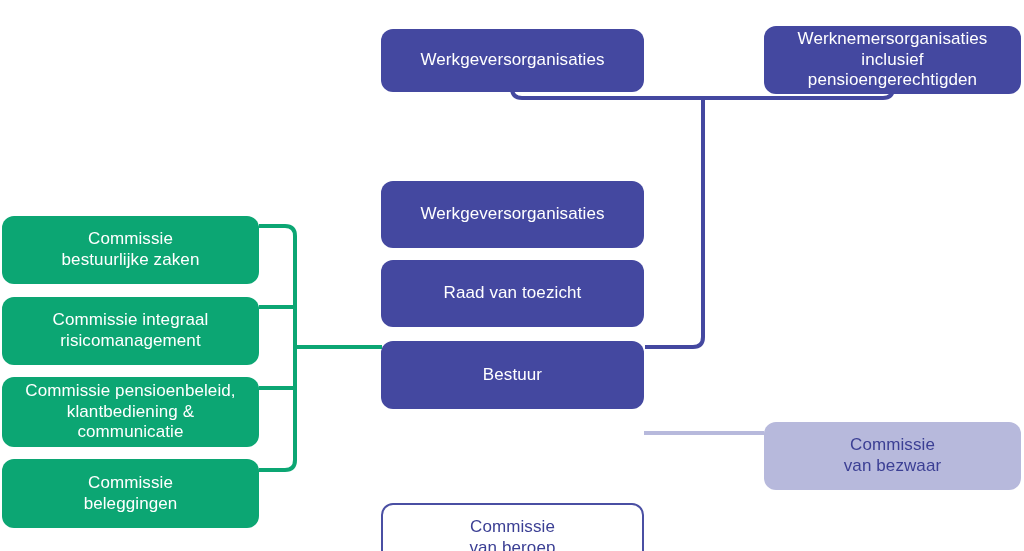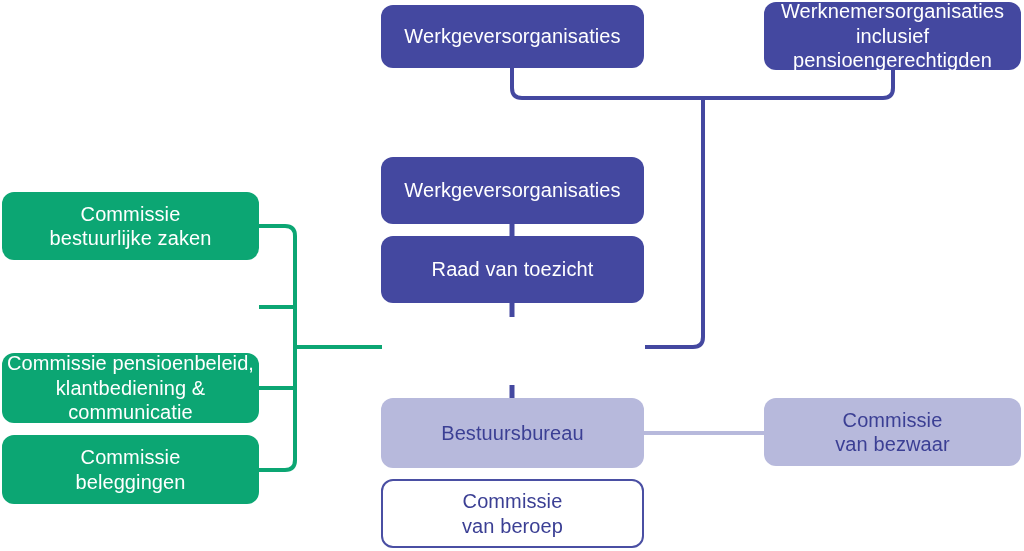--- a/index.html
+++ b/index.html
@@ -17,24 +17,25 @@
     width: 1024px; height: 551px;
   }
   .node {
     position: absolute;
     box-sizing: border-box;
     border-radius: 12px;
     display: flex;
     align-items: center;
     justify-content: center;
     text-align: center;
-    font-size: 20px;
+    font-size: 17px;
     line-height: 1.22;
     white-space: pre-line;
     letter-spacing: 0.1px;
+    margin-top: 24px;
   }
   .purple { background: var(--primary); color: #ffffff; }
   .green  { background: var(--green);   color: #ffffff; }
   .light  { background: var(--light);   color: var(--dark_text); }
   .outline {
     background: #ffffff;
     border: 2px solid var(--outline_border);
     color: var(--dark_text);
   }
 
@@ -87,37 +88,41 @@
 inclusief
 pensioengerechtigden</span>
   </div>
 
   <div class="node purple n-vo">
     <span>Werkgeversorganisaties</span>
   </div>
   <div class="node purple n-rvt">
     <span>Raad van toezicht</span>
   </div>
-  <div class="node light n-bureau">
-    <span>Bestuursbureau</span>
+  <div class="node purple n-bestuur">
+    <span>Bestuur</span>
   </div>
   <div class="node outline n-beroep">
     <span>Commissie
 van beroep</span>
   </div>
 
   <div class="node light n-bezwaar">
     <span>Commissie
 van bezwaar</span>
   </div>
 
   <div class="node green n-g1">
     <span>Commissie
 bestuurlijke zaken</span>
   </div>
+  <div class="node green n-g2">
+    <span>Commissie integraal
+risicomanagement</span>
+  </div>
   <div class="node green n-g3">
     <span>Commissie pensioenbeleid,
 klantbediening &amp;
 communicatie</span>
   </div>
   <div class="node green n-g4">
     <span>Commissie
 beleggingen</span>
   </div>
 

